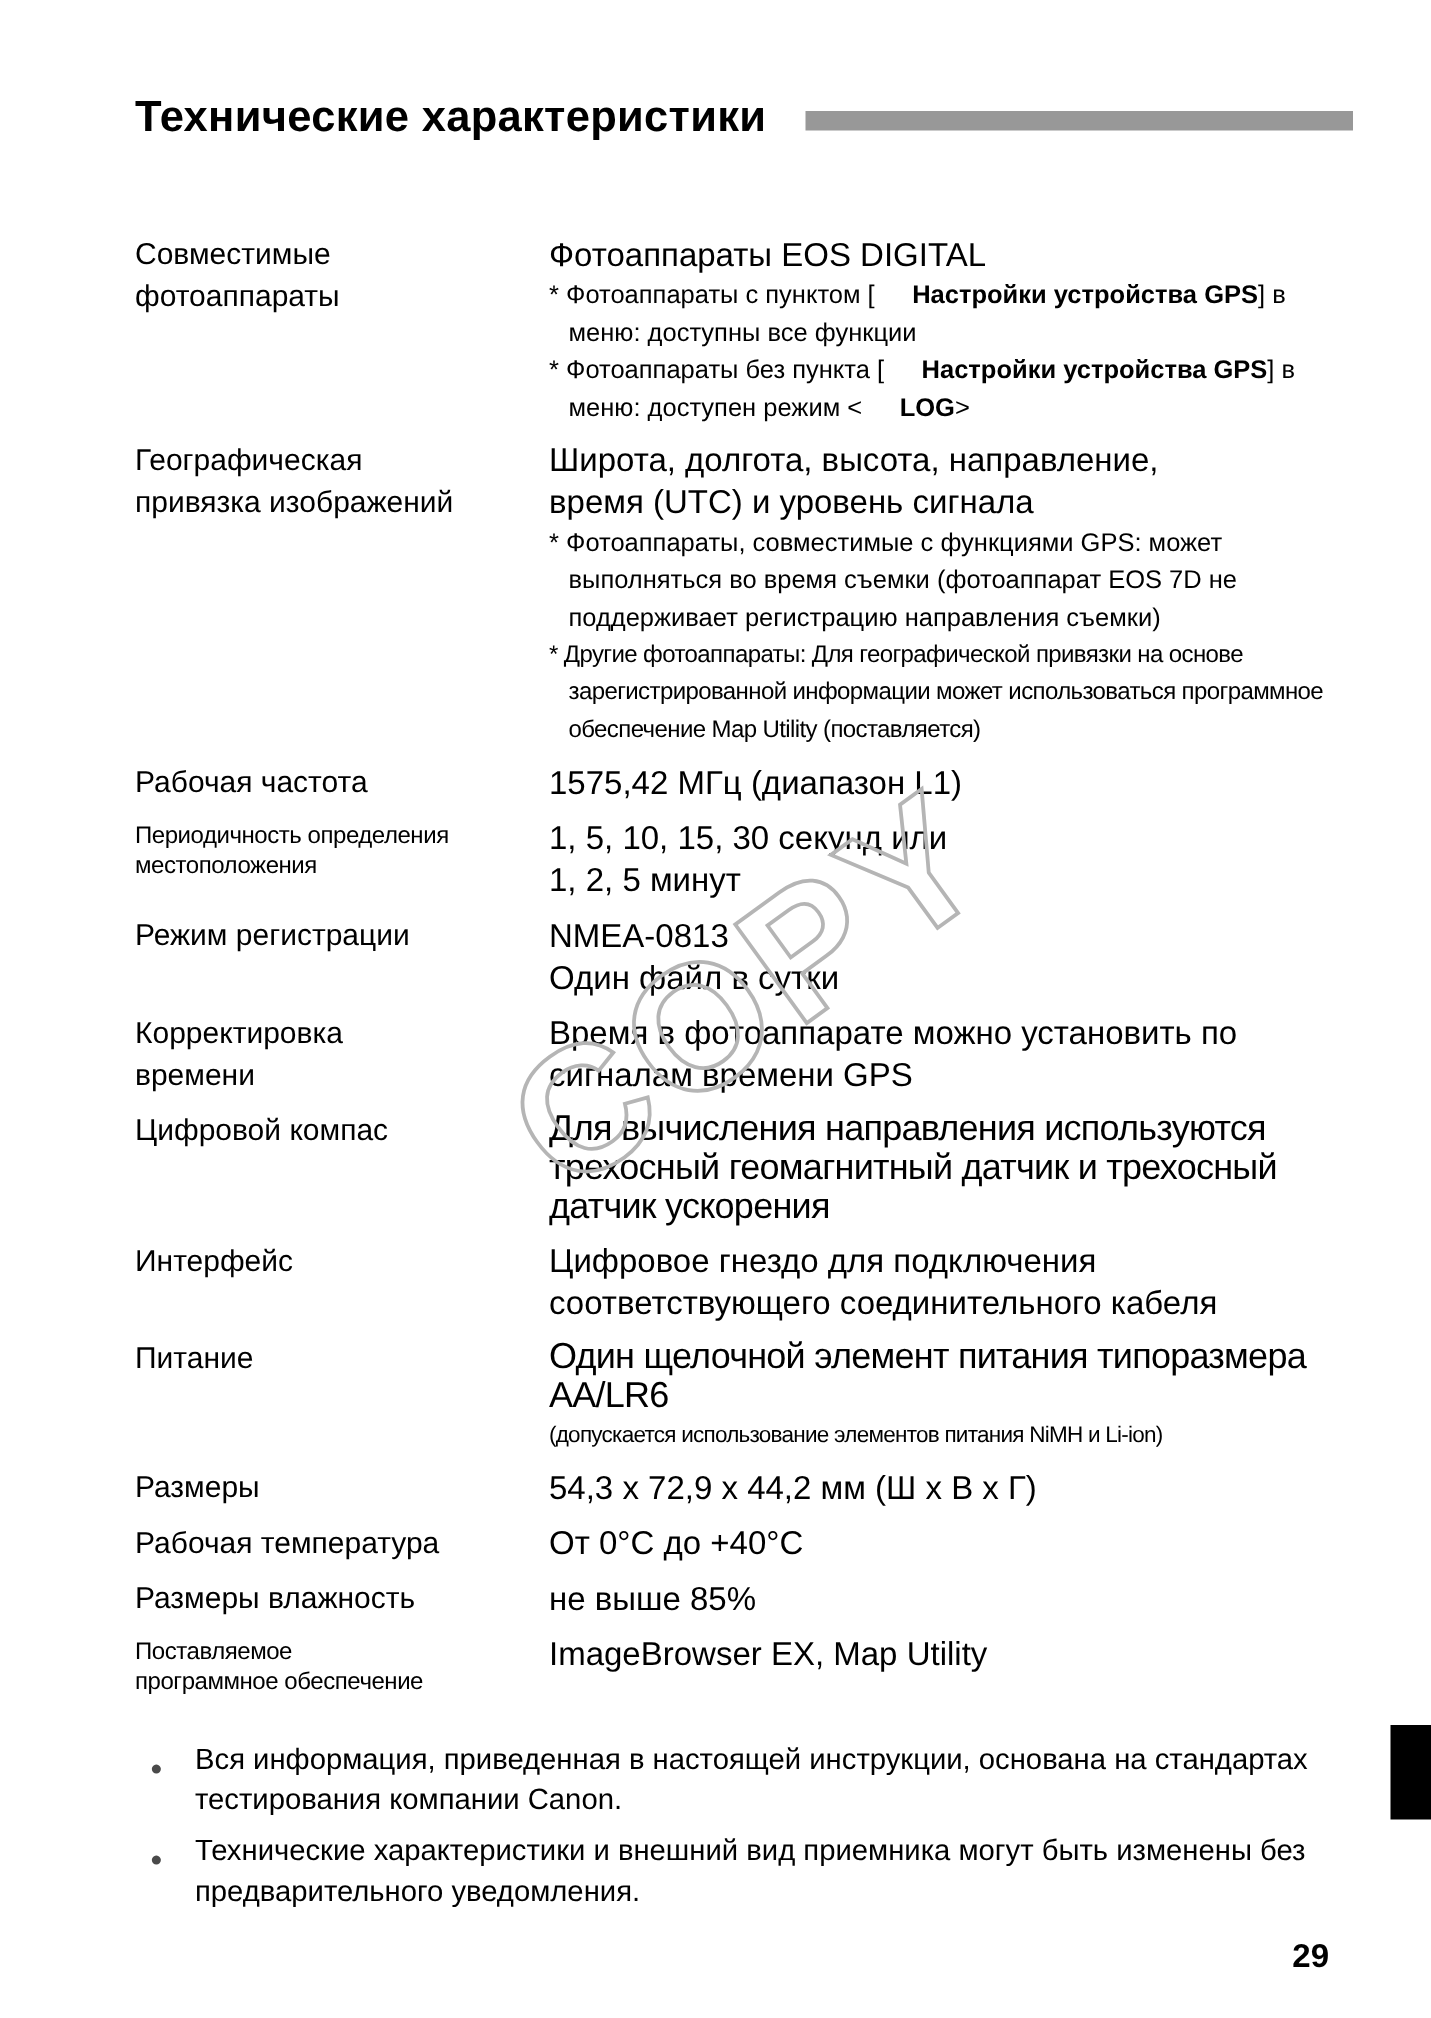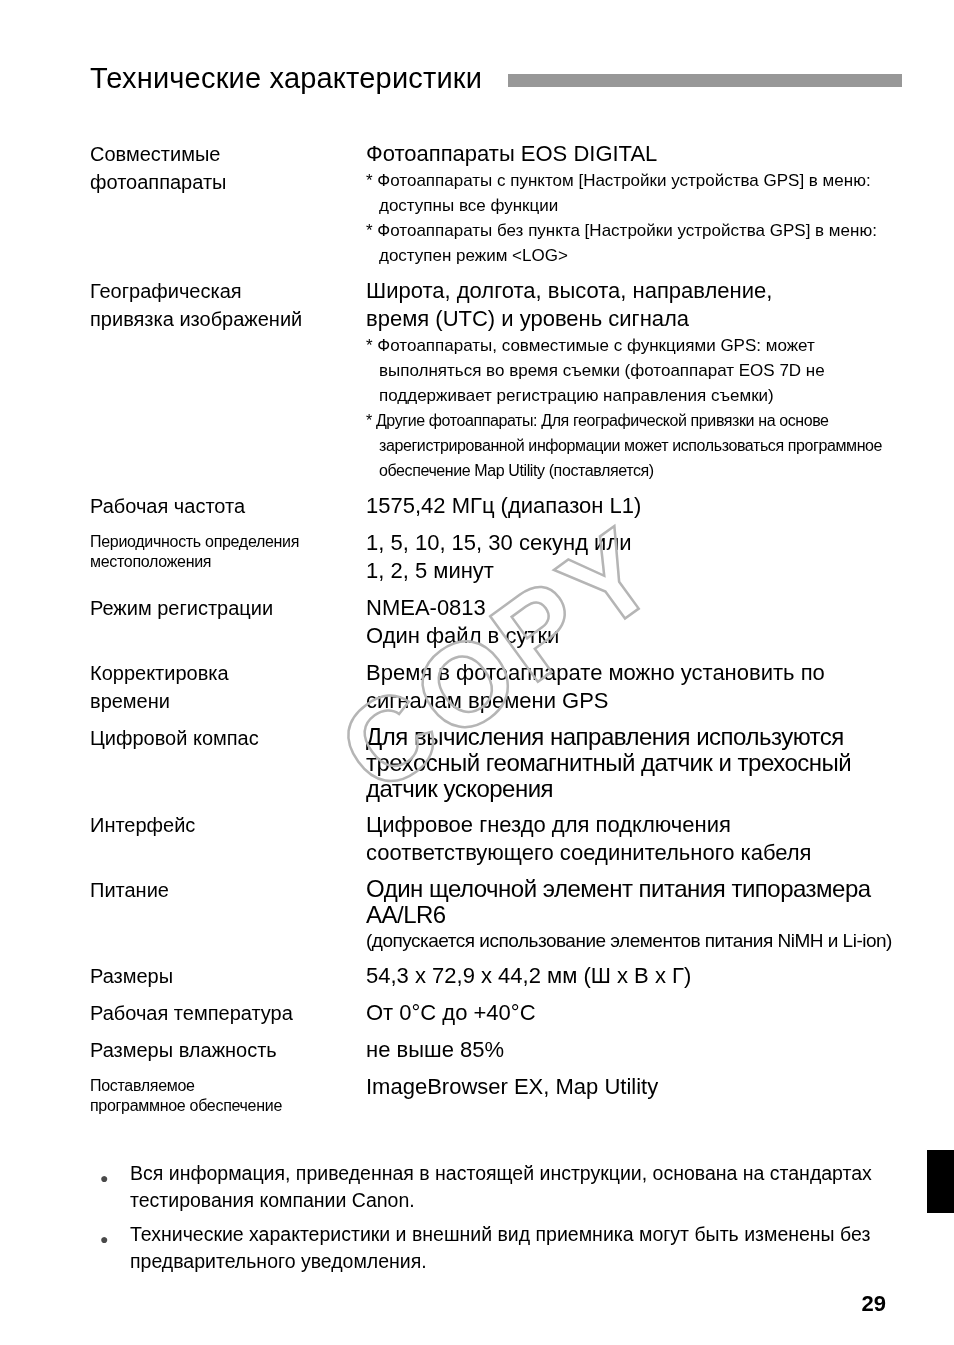--- a/index.html
+++ b/index.html
@@ -6,35 +6,35 @@
   body{
     width:954px;height:1345px;
     background:#ffffff;color:#000;
     font-family:"Liberation Sans", sans-serif;
     position:relative;overflow:hidden;
   }
   .page{position:absolute;inset:0;}
 
   
   .header{position:absolute;left:90px;right:52px;top:62px;display:flex;align-items:center;}
-  .page-title{font-size:29px;font-weight:normal;margin:0;letter-spacing:0.2px;white-space:nowrap;}
+  .page-title{font-size:29px;font-weight:bold;margin:0;letter-spacing:0.2px;white-space:nowrap;}
   .title-bar{flex:1;height:13px;background:#989898;margin-left:26px;margin-top:4px;}
 
   
-  .specs{position:absolute;left:90px;right:50px;top:140px;}
+  .specs{position:absolute;left:90px;right:50px;top:156px;}
   .spec-row{display:grid;grid-template-columns:276px 1fr;margin-bottom:9px;}
   .spec-label{font-size:20px;line-height:28px;padding-right:12px;white-space:pre-line;}
   .spec-label.small{font-size:16px;line-height:20px;letter-spacing:-0.3px;padding-top:3px;}
   .spec-value{min-width:0;}
   .value-line{margin:0;font-size:22px;line-height:28px;}
   .value-line.s1{font-size:24px;line-height:26px;letter-spacing:-0.5px;}
-  .value-line.s2{font-size:19px;line-height:25px;letter-spacing:-0.5px;}
+  .value-line.s2{font-size:15px;line-height:25px;letter-spacing:-0.5px;}
   .note{margin:0;font-size:17px;line-height:25px;padding-left:13px;text-indent:-13px;}
   .note.s1{font-size:16px;letter-spacing:-0.4px;}
-  .note b{font-weight:normal;}
+  .note b{font-weight:bold;margin-left:25px;}
   .asterisk{display:inline;}
 
   
   .footer-notes{position:absolute;left:100px;right:60px;top:1160px;margin:0;padding:0;list-style:none;}
   .footer-note{position:relative;padding-left:30px;font-size:19.5px;line-height:27px;margin-bottom:7px;}
   .footer-bullet{position:absolute;left:0;top:5px;font-size:14px;color:#4a4a4a;}
 
   
   .watermark{position:absolute;left:270px;top:495px;pointer-events:none;}
 

